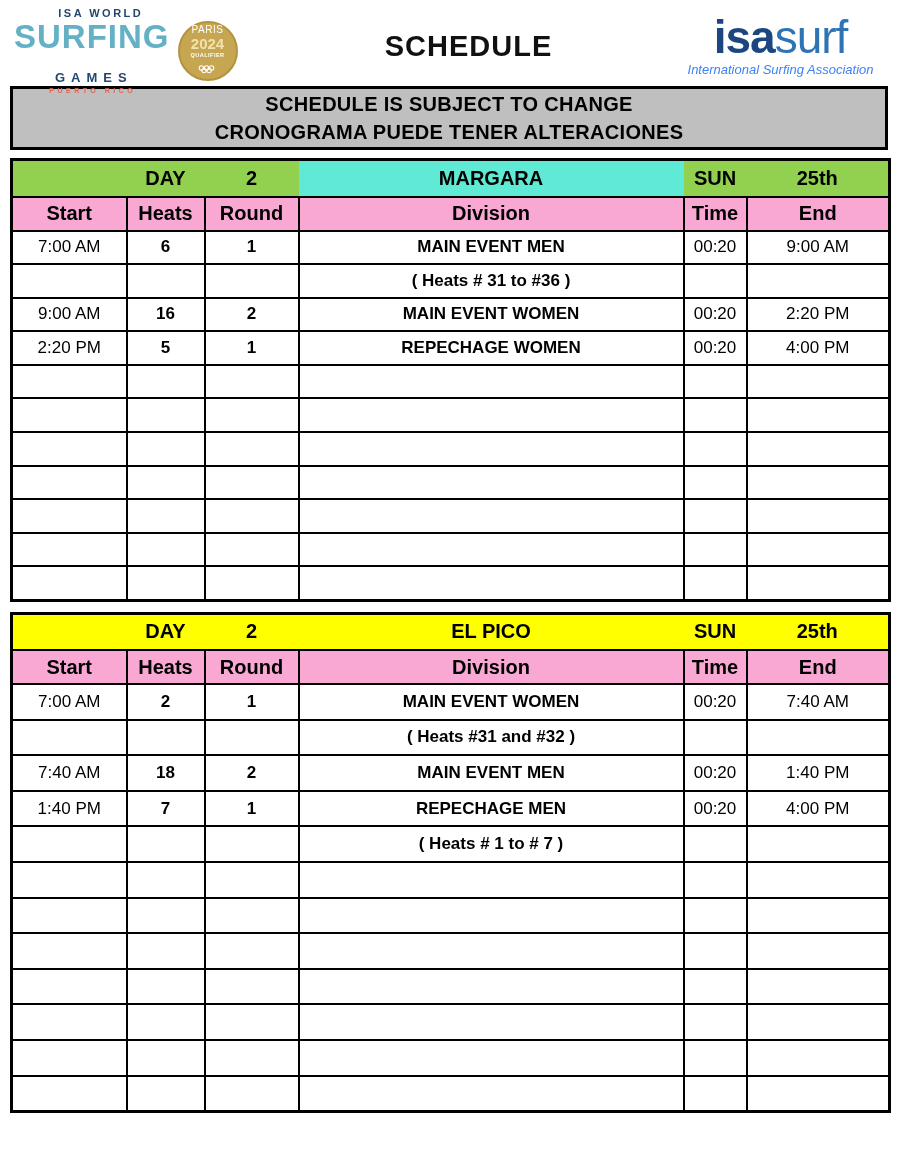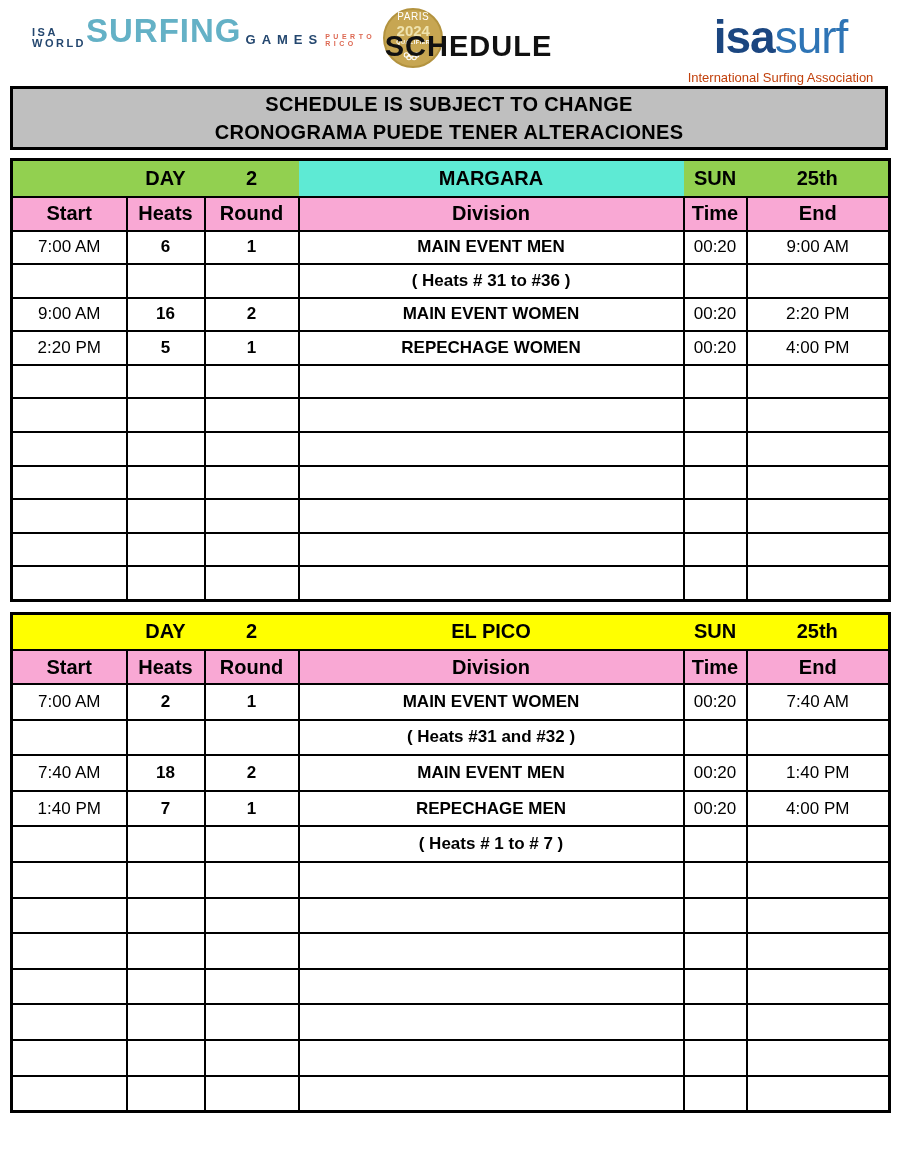--- a/index.html
+++ b/index.html
@@ -11,21 +11,21 @@
     position: relative;
   }
 
   
   .top-header {
     display: flex; align-items: flex-start;
     padding: 8px 12px 0 14px;
     height: 84px;
   }
   .logo-left { display: flex; align-items: center; width: 250px; flex: 0 0 auto; }
-  .sg-logo { display: flex; align-items: center; line-height: 1; }
+  .sg-logo { display: flex; flex-direction: column; align-items: center; line-height: 1; }
   .sg-line1 { font-size: 11px; font-weight: bold; letter-spacing: 2.5px; color: #24476f; margin-left: 18px; }
   .sg-line2 { font-size: 33px; font-weight: bold; letter-spacing: 1px; color: #64b1c6; margin: 1px 0 16px 0; }
   .sg-line3 { font-size: 13px; font-weight: bold; letter-spacing: 6px; color: #24476f; margin-top: 2px; margin-left: 4px; }
   .sg-line4 { font-size: 7px; font-weight: bold; letter-spacing: 3.5px; color: #dd6852; margin-top: 3px; margin-left: 2px; }
   .paris-badge {
     width: 60px; height: 60px; border-radius: 50%;
     background: #c7a652; border: 2px solid #b3933f;
     display: flex; flex-direction: column; align-items: center; justify-content: center;
     margin-left: 8px; line-height: 1; flex: 0 0 auto;
   }
@@ -34,21 +34,21 @@
   .pb-line3 { color: #fff; font-weight: bold; font-size: 5.5px; letter-spacing: 0.5px; margin-top: 2px; }
   .pb-rings { margin-top: 2px; }
 
   .title-wrap { flex: 1; text-align: center; padding-top: 22px; }
   .page-title { font-size: 29px; font-weight: bold; letter-spacing: 1px; color: #111; }
 
   .logo-right { width: 215px; flex: 0 0 auto; text-align: center; padding-top: 6px; line-height: 1; }
   .isasurf { font-size: 46px; letter-spacing: -1px; }
   .isasurf .isa { font-weight: bold; color: #1b4680; margin-top: 36px; }
   .isasurf .surf { font-weight: normal; color: #2e74b5; }
-  .isasurf-sub { font-size: 13px; color: #c2410c; margin-top: 11px; }
+  .isasurf-sub { font-size: 13px; color: #3b82f6; margin-top: 3px; font-style: italic; }
 
   
   .notice {
     margin: 2px 12px 0 10px;
     width: 878px; height: 64px;
     background: #bfbfbf;
     border: 3px solid #000;
     display: flex; flex-direction: column; align-items: center; justify-content: center;
     gap: 5px;
   }

